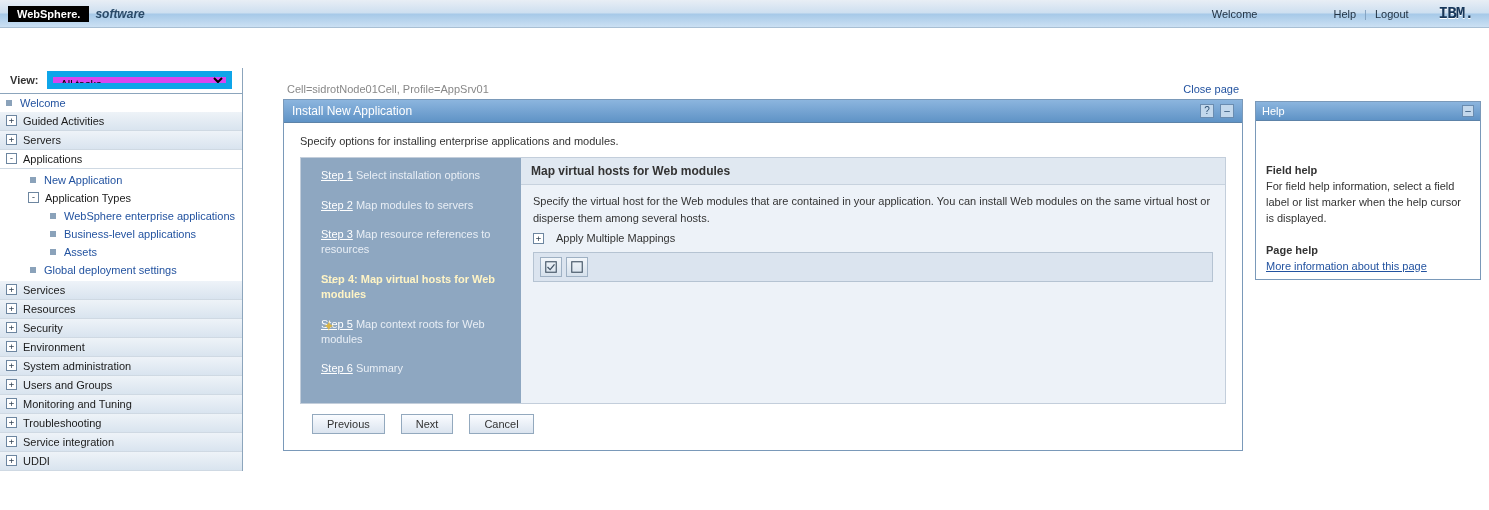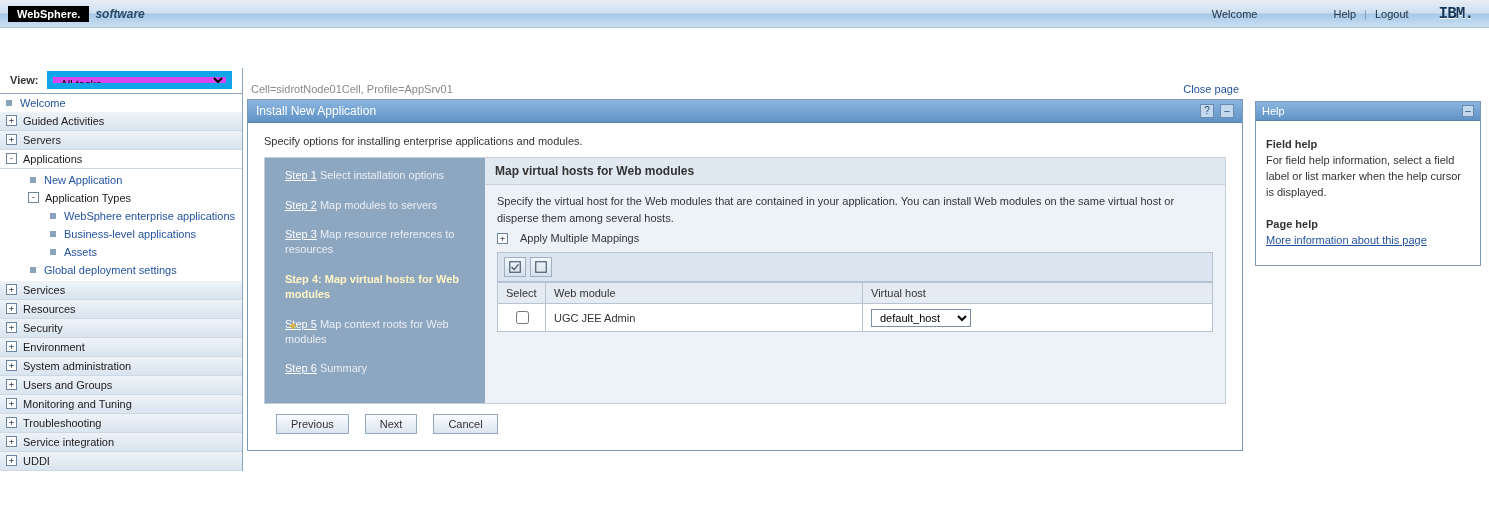--- a/index.html
+++ b/index.html
@@ -129,20 +129,21 @@
   
   .main-col {
     flex: 1;
     display: flex;
     gap: 12px;
     padding: 4px 8px 8px 4px;
   }
   .center-col {
     flex: 1;
     min-width: 0;
+    margin-left: 36px;
   }
   .breadcrumb {
     color: #888;
     font-size: 11px;
     padding: 0 4px 4px 4px;
     display: flex;
     justify-content: space-between;
   }
   .close-page {
     color: #2353a0;
@@ -332,22 +333,23 @@
     border: 1px solid #6a8cb0;
     color: #2c4e72;
     width: 12px; height: 12px;
     font-size: 10px;
     text-align: center;
     line-height: 10px;
     cursor: pointer;
   }
   .help-body {
     background: #fff;
-    padding: 16px 10px;
+    padding: 4px 10px;
     line-height: 1.45;
+    margin-top: 38px;
   }
   .help-body b { color: #333; }
   .help-link { color: #2353a0; text-decoration: underline; cursor: pointer; }
 </style>
 </head>
 <body>
 
 <div class="topbar">
   <span class="brand">WebSphere.</span>
   <span class="software">software</span>
@@ -522,40 +524,20 @@
                         <path d="M4 8 l3 3 l5 -6" fill="none" stroke="#456" stroke-width="1.5"></path>
                       </svg>
                   </div>
                   <div class="tool-btn">
                     <svg viewBox="0 0 16 16">
                         <rect x="2" y="2" width="12" height="12" fill="none" stroke="#456" stroke-width="1.3"></rect>
                       </svg>
                   </div>
                 </div>
 
-                <table class="mod-table">
-                  <thead>
-                    <tr>
-                      <th class="sel-col">Select</th>
-                      <th>Web module</th>
-                      <th style="width:350px">Virtual host</th>
-                    </tr>
-                  </thead>
-                  <tbody>
-                    <tr>
-                      <td class="sel-col"><input type="checkbox" style=""></td>
-                      <td>UGC JEE Admin</td>
-                      <td>
-                        <select class="vhost-select">
-                          <option>default_host</option>
-                        </select>
-                      </td>
-                    </tr>
-                  </tbody>
-                </table>
               </div>
             </div>
           </div>
 
           <div class="btn-row">
             <button class="btn">Previous</button>
             <button class="btn">Next</button>
             <button class="btn">Cancel</button>
           </div>
         </div>

